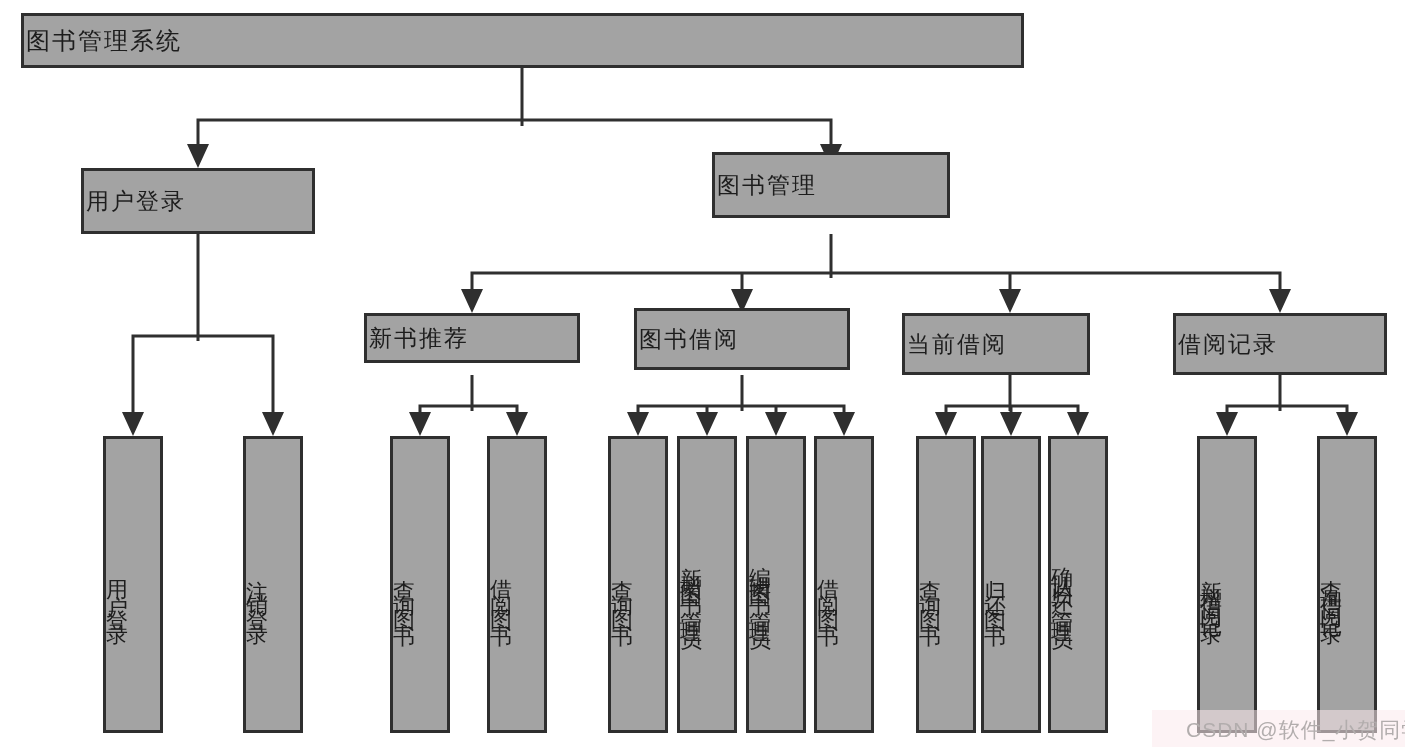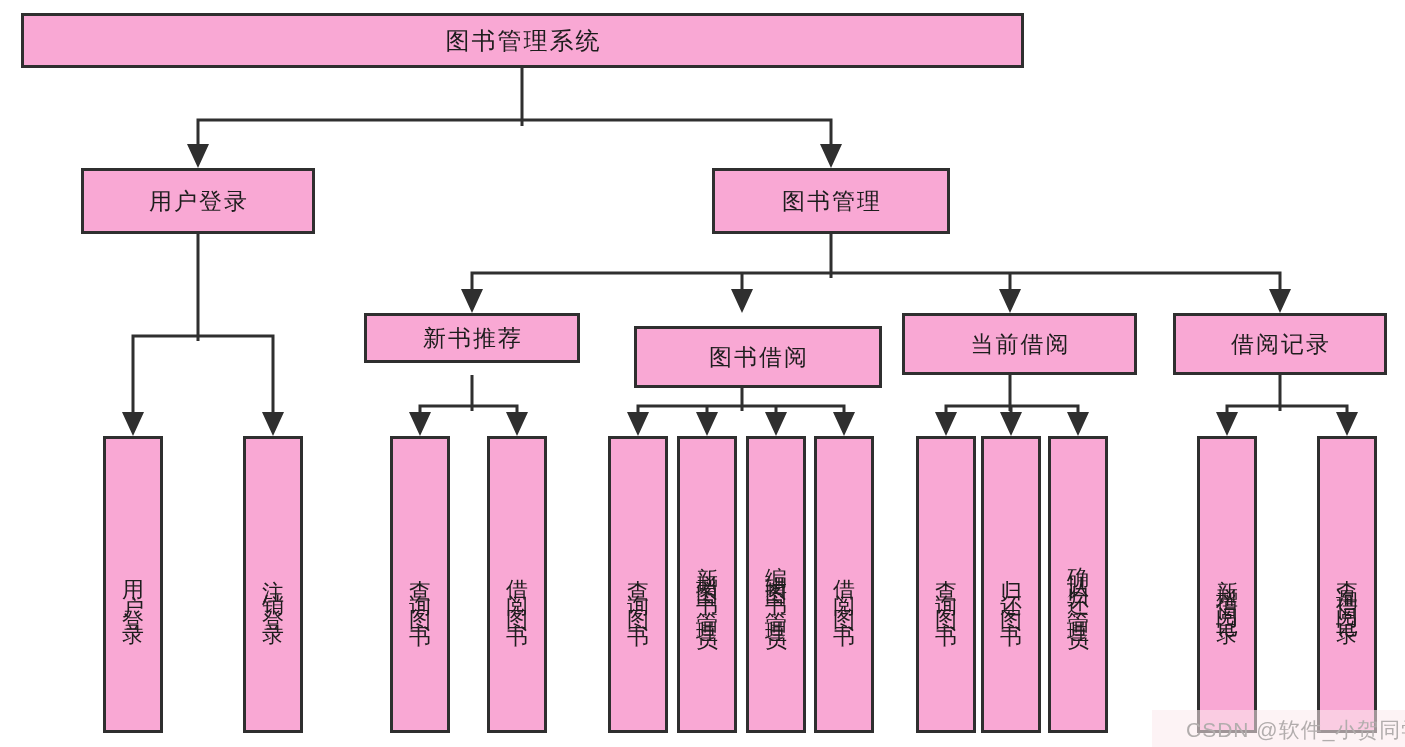--- a/index.html
+++ b/index.html
@@ -13,24 +13,24 @@
   html,body{margin:0;padding:0;}
   body{font-family:"Liberation Sans",sans-serif;background:#fff;}
   .stage{position:relative;width:1405px;height:747px;background:var(--background);overflow:hidden;}
   .wires{position:absolute;left:0;top:0;z-index:1;color:var(--connector);}
   .wires path.line{fill:none;stroke:currentColor;stroke-width:3;}
   .wires path.arrows{fill:currentColor;stroke:none;}
   .node{
     position:absolute;
     box-sizing:border-box;
     border:3px solid var(--node-border);
-    background:#f9a8d4;
+    background:#a3a3a3;
     display:flex;
     align-items:center;
-    justify-content:center;
+    justify-content:flex-start;
     color:var(--text);
     z-index:2;
   }
   .node-h span{font-size:23px;letter-spacing:2px;padding-left:2px;white-space:nowrap;}
   .node-root span{font-size:24px;}
   .leaf span{
     writing-mode:vertical-rl;
     text-orientation:mixed;
     font-size:22px;
     line-height:1;
@@ -84,31 +84,31 @@
     </g>
   </svg>
 
   <div class="node node-h node-root" style="left:21px;top:13px;width:1003px;height:55px">
     <span>图书管理系统</span>
   </div>
 
   <div class="node node-h" style="left:81px;top:168px;width:234px;height:66px">
     <span>用户登录</span>
   </div>
-  <div class="node node-h" style="left:712px;top:168px;width:238px;height:66px">
+  <div class="node node-h" style="left:712px;top:152px;width:238px;height:66px">
     <span>图书管理</span>
   </div>
 
   <div class="node node-h" style="left:364px;top:313px;width:216px;height:50px">
     <span>新书推荐</span>
   </div>
-  <div class="node node-h" style="left:634px;top:326px;width:248px;height:62px">
+  <div class="node node-h" style="left:634px;top:308px;width:216px;height:62px">
     <span>图书借阅</span>
   </div>
-  <div class="node node-h" style="left:902px;top:313px;width:235px;height:62px">
+  <div class="node node-h" style="left:902px;top:313px;width:188px;height:62px">
     <span>当前借阅</span>
   </div>
   <div class="node node-h" style="left:1173px;top:313px;width:214px;height:62px">
     <span>借阅记录</span>
   </div>
 
   <div class="node leaf" style="left:103px;top:436px;width:60px;height:297px">
     <span class="ls15">用户登录</span>
   </div>
   <div class="node leaf" style="left:243px;top:436px;width:60px;height:297px">

